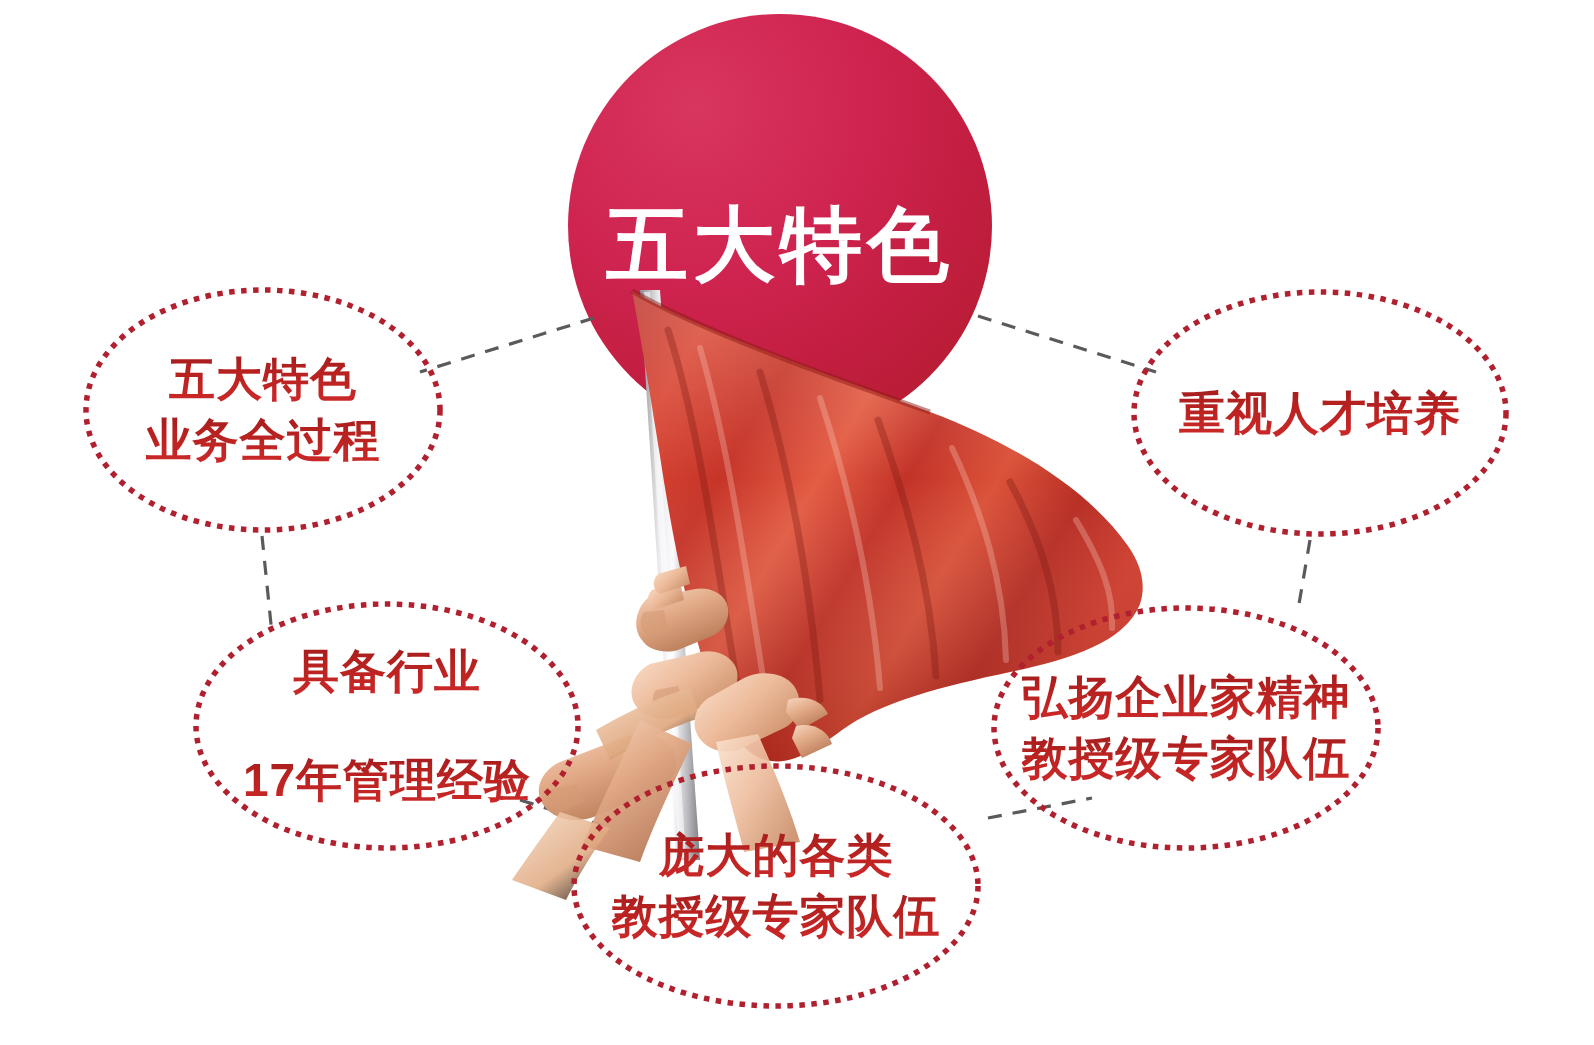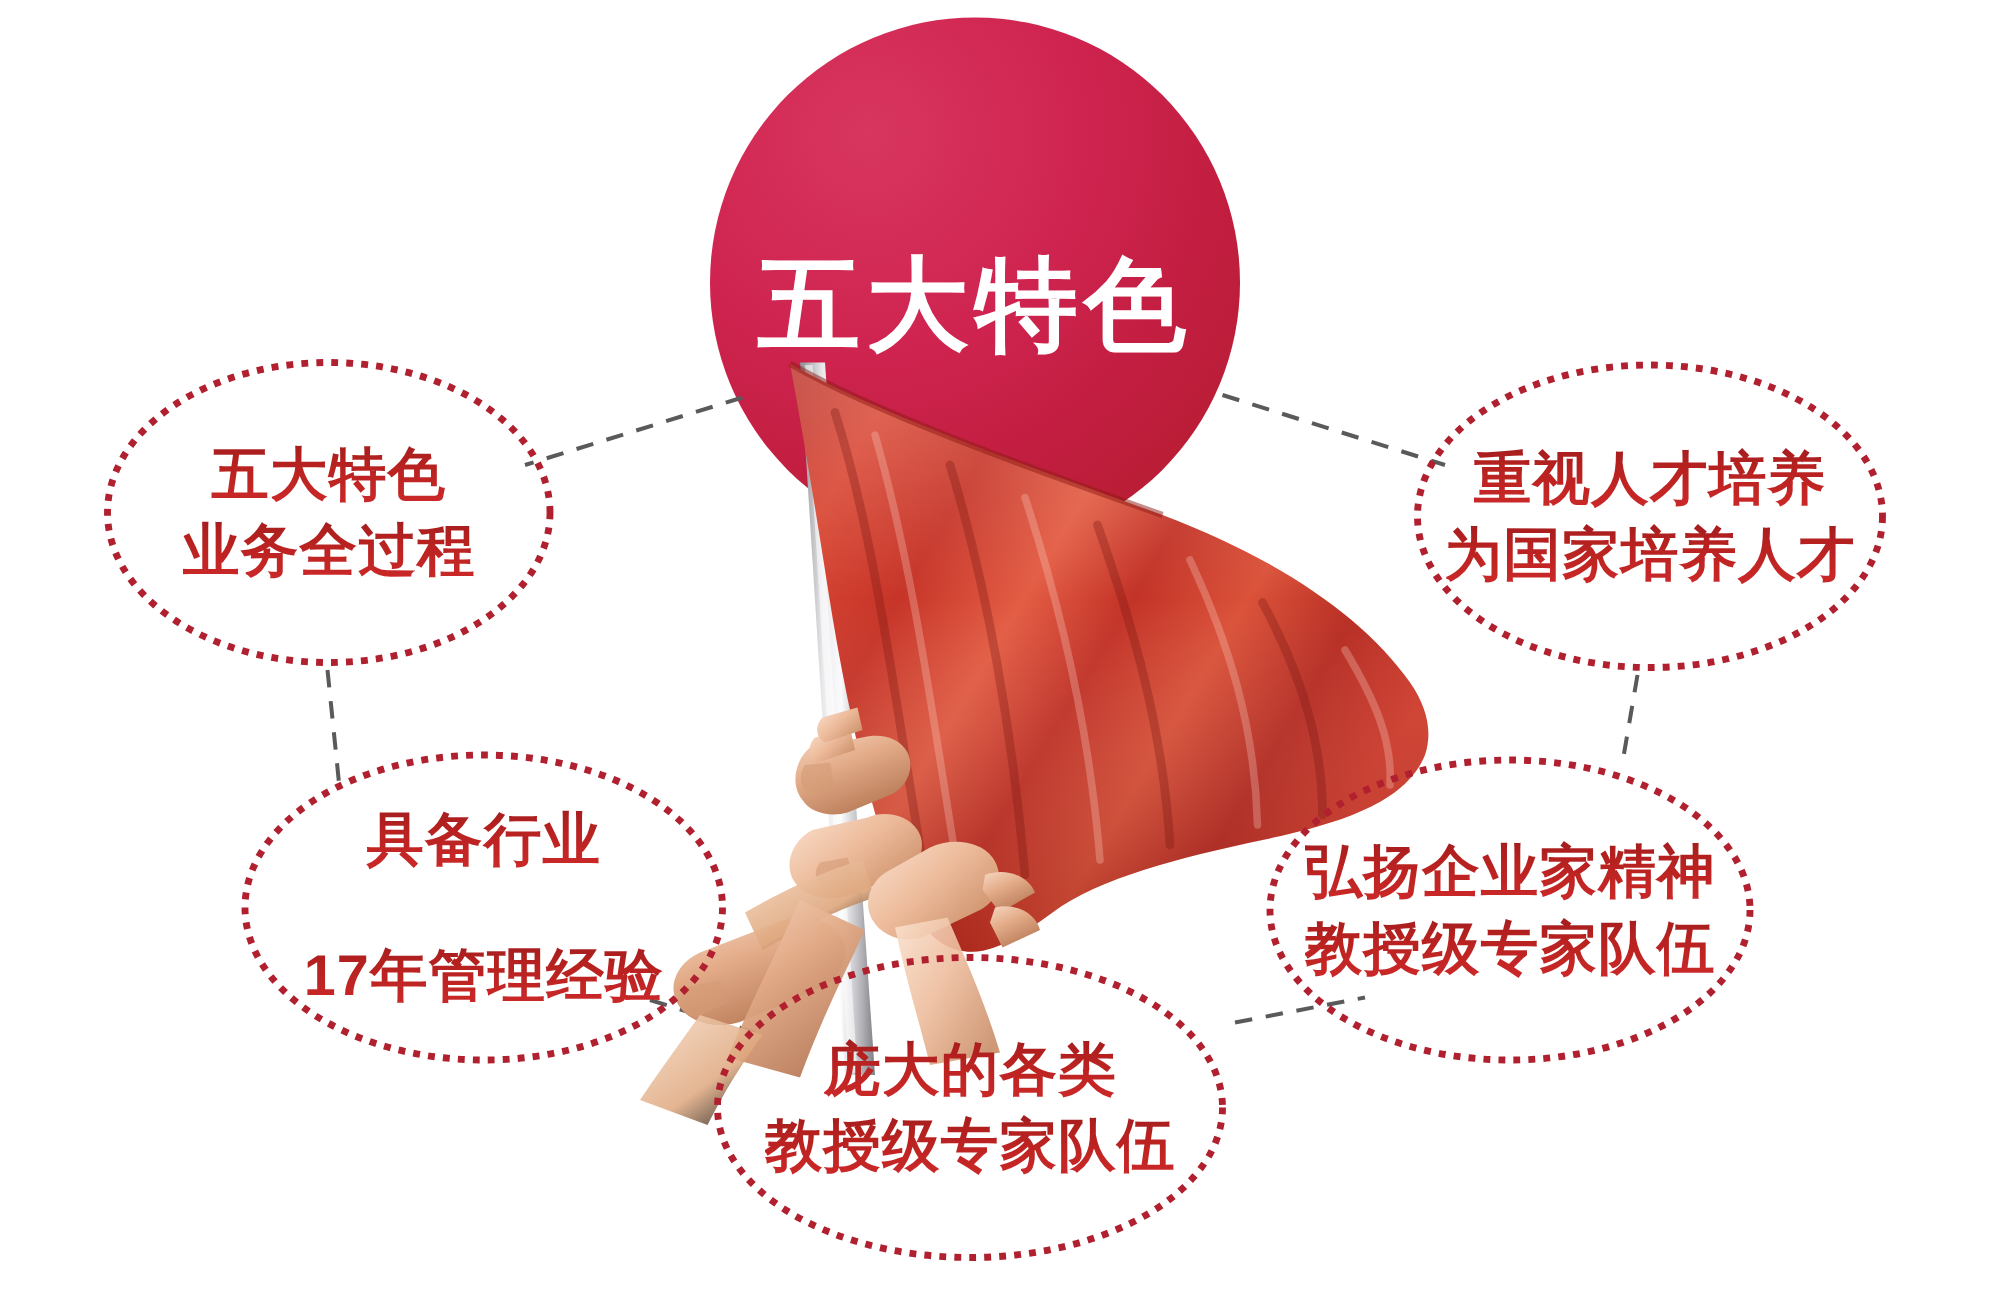--- a/index.html
+++ b/index.html
@@ -103,21 +103,21 @@
     -webkit-background-clip: text;
     background-clip: text;
     color: #bb2222;
     -webkit-text-fill-color: transparent;
   }
 
   
   #bubble-tl   { left: 82px;   top: 286px; width: 362px; height: 248px; }
   #bubble-bl   { left: 192px;  top: 600px; width: 390px; height: 252px; gap: 48px; }
   #bubble-bc   { left: 570px;  top: 762px; width: 412px; height: 248px; }
-  #bubble-br   { left: 1012px; top: 604px; width: 392px; height: 248px; }
+  #bubble-br   { left: 990px; top: 604px; width: 392px; height: 248px; }
   #bubble-tr   { left: 1130px; top: 288px; width: 380px; height: 250px; }
 
   #bubble-bl .bubble-text,
   #bubble-br .bubble-text,
   #bubble-bc .bubble-text,
   #bubble-tr .bubble-text { font-size: 46px; }
 </style>
 </head>
 <body>
 
@@ -288,16 +288,15 @@
     </svg>
     <div class="bubble-text">弘扬企业家精神</div>
     <div class="bubble-text">教授级专家队伍</div>
   </div>
 
   <div class="bubble" id="bubble-tr">
     <svg class="ring" viewBox="0 0 380 250" preserveAspectRatio="none">
       <ellipse cx="190" cy="125" rx="186" ry="121"></ellipse>
     </svg>
     <div class="bubble-text">重视人才培养</div>
-    <div class="bubble-text">为国家培养人才</div>
   </div>
 
 </div>
 
 </body></html>

